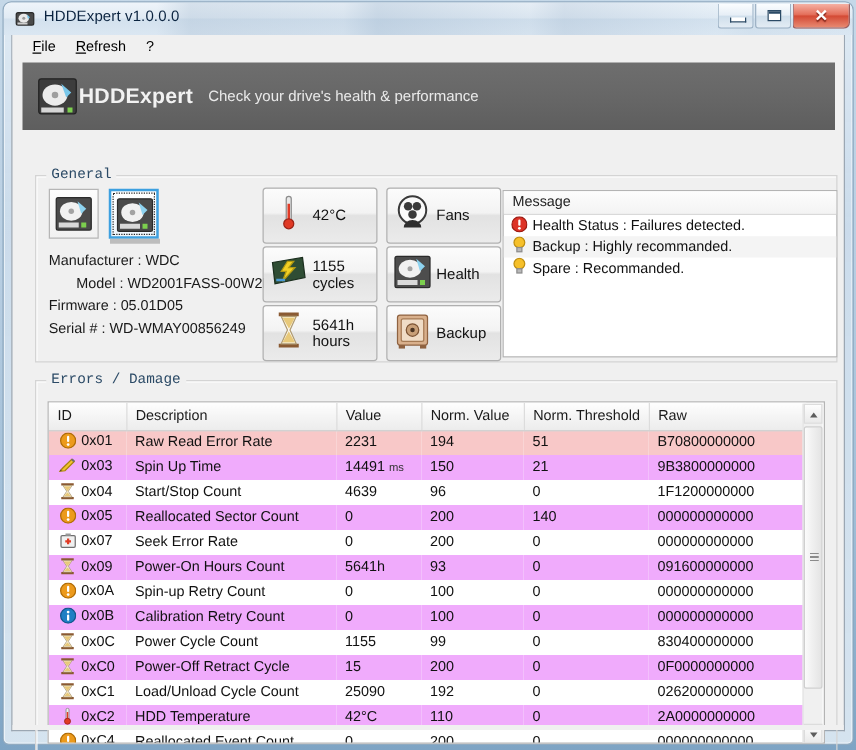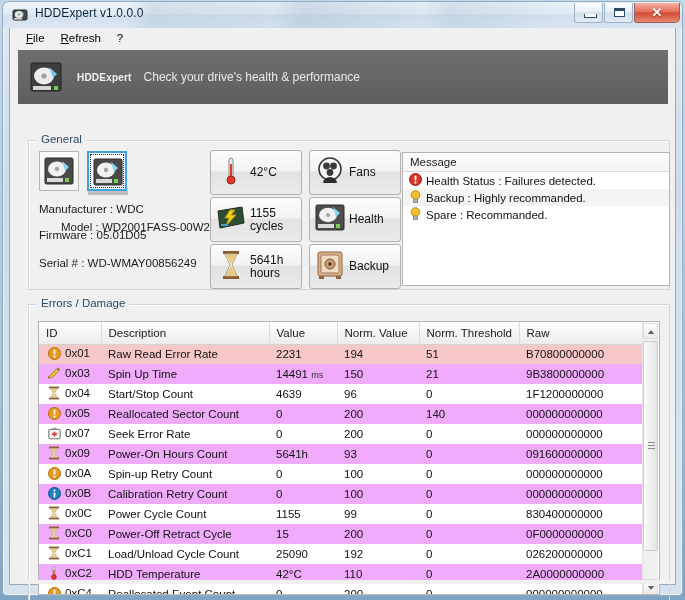--- a/index.html
+++ b/index.html
@@ -151,23 +151,23 @@
     background: linear-gradient(180deg,#6e6e6e 0%,#676767 50%,#5e5e5e 100%);
     display: flex;
     align-items: center;
   }
   .banner-icon {
     margin-left: 11px;
     width: 34px; height: 32px;
     flex: 0 0 auto;
   }
   .banner-title {
-    margin-left: 14px;
+    margin-left: 0;
     color: #f2f2f2;
-    font-size: 10px;
+    font-size: 17px;
     font-weight: bold;
     letter-spacing: .2px;
   }
   .banner-sub {
     margin-left: 12px;
     color: #eaeaea;
     font-size: 12px;
   }
   
   .groupbox {
@@ -176,20 +176,21 @@
     box-shadow: inset 1px 1px 0 0 #fff;
     background: transparent;
   }
   .groupbox > .gb-legend {
     position: absolute;
     top: -8px; left: 8px;
     background: #f0f0f0;
     padding: 0 4px;
     font-size: 11.5px;
     color: #2b4a66;
+    font-family: Liberation Mono, monospace;
   }
   #general-group { left: 18px; top: 112px; width: 640px; height: 148px; }
   
   .drive-btn {
     position: absolute;
     width: 40px; height: 40px;
     border: 1px solid #b6b6b6;
     background: linear-gradient(180deg,#fdfdfd 0%,#f1f1f1 100%);
     box-sizing: border-box;
   }
@@ -425,21 +426,21 @@
           <circle cx="13" cy="12" r="2.2" fill="#a3a3a3"></circle>
           <path d="M18 4 L25 10 L21 14 Z" fill="#8ed3f0"></path>
           <rect x="3" y="21" width="16" height="4" fill="#d9d9d9"></rect>
           <rect x="21" y="21" width="4" height="4" fill="#7ccf4e"></rect>
         </svg>
         <span class="under"></span>
       </div>
 
       <span class="info-line" style="left:10px; top:62px;">Manufacturer : WDC</span>
       <span class="info-line" style="left:10px; top:80px;padding-left:22px;">Model : WD2001FASS-00W2B0</span>
-      <span class="info-line" style="left:10px; top:88px;">Firmware : 05.01D05</span>
+      <span class="info-line" style="left:10px; top:98px;">Firmware : 05.01D05</span>
       <span class="info-line" style="left:10px; top:116px;">Serial # : WD-WMAY00856249</span>
 
       <div class="stat-btn" style="left:181px; top:9px;">
         <span class="si">
           <svg width="14" height="30" viewBox="0 0 14 30">
             <rect x="5" y="2" width="4" height="20" rx="2" fill="#e8e8e8" stroke="#8c8c8c"></rect>
             <rect x="6" y="8" width="2" height="14" fill="#e03a25"></rect>
             <circle cx="7" cy="24" r="4" fill="#e03a25" stroke="#9c2418"></circle>
           </svg>
         </span>

